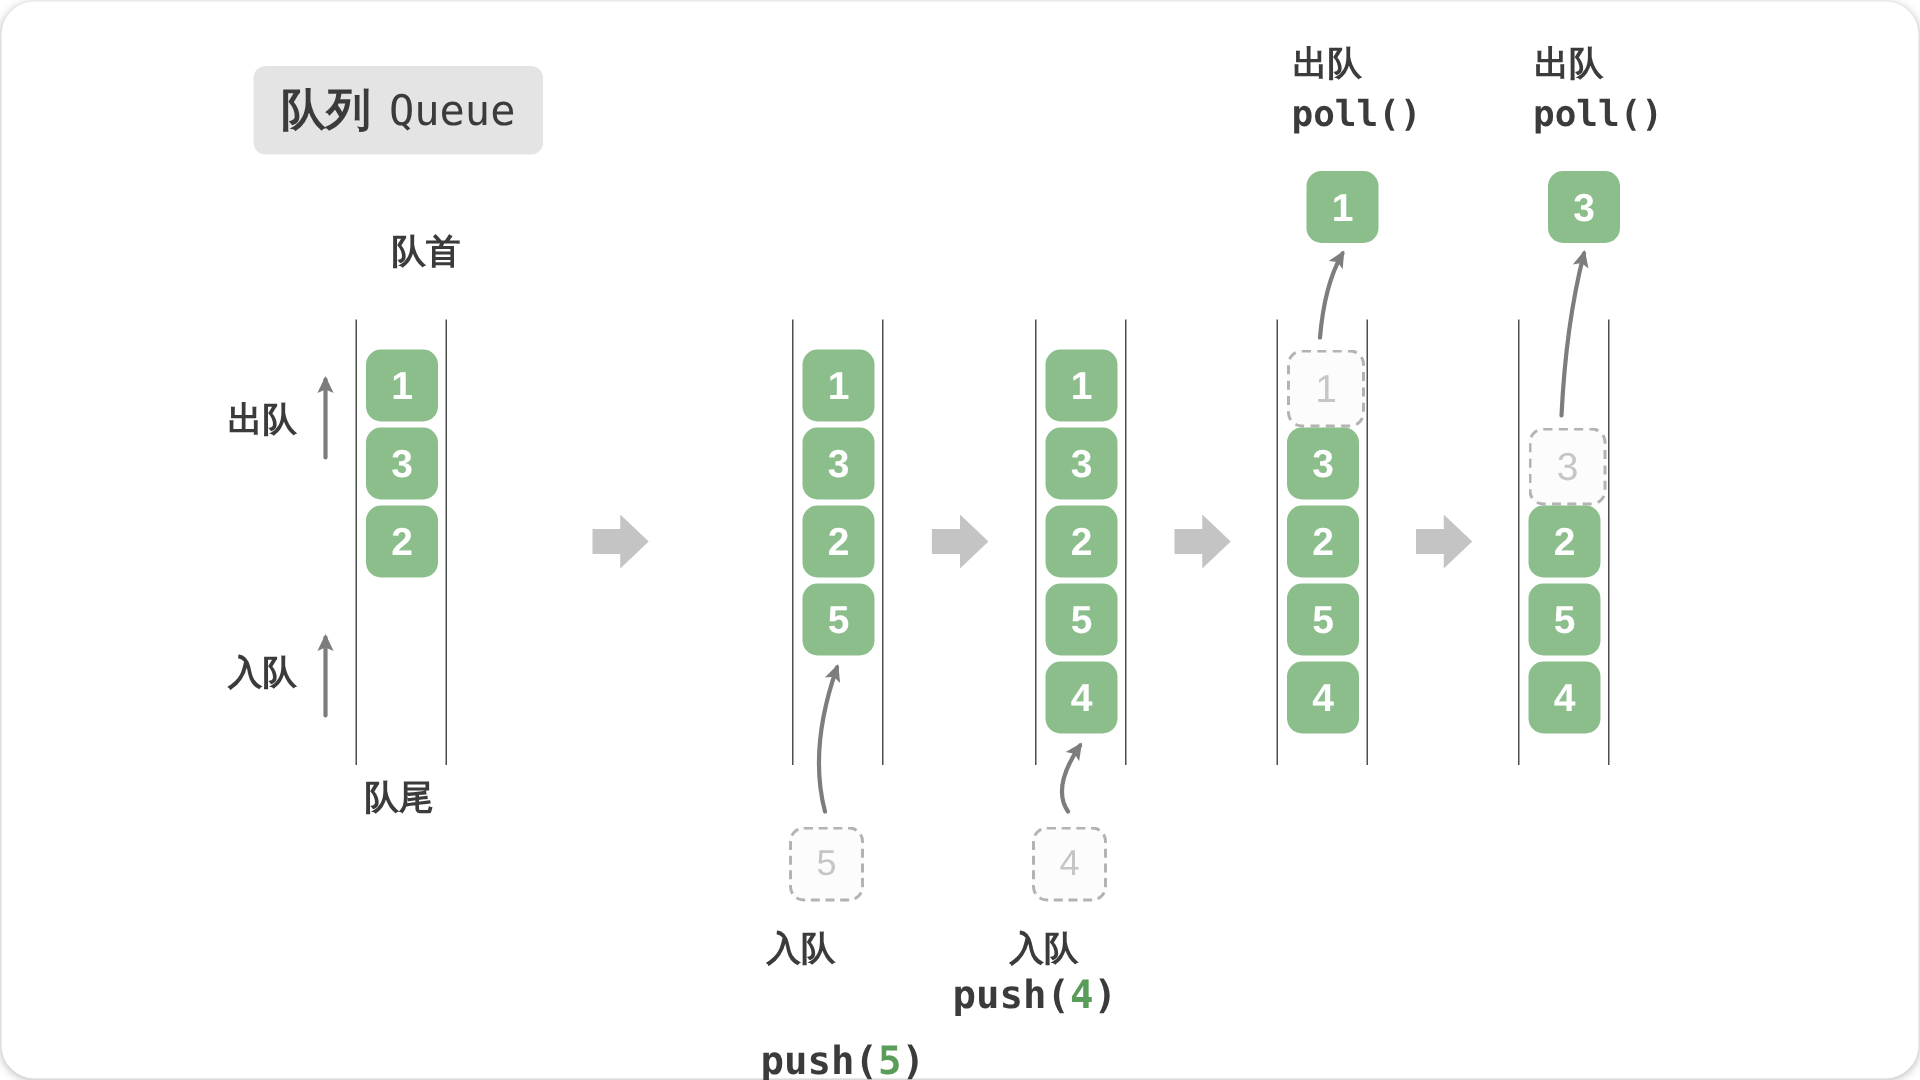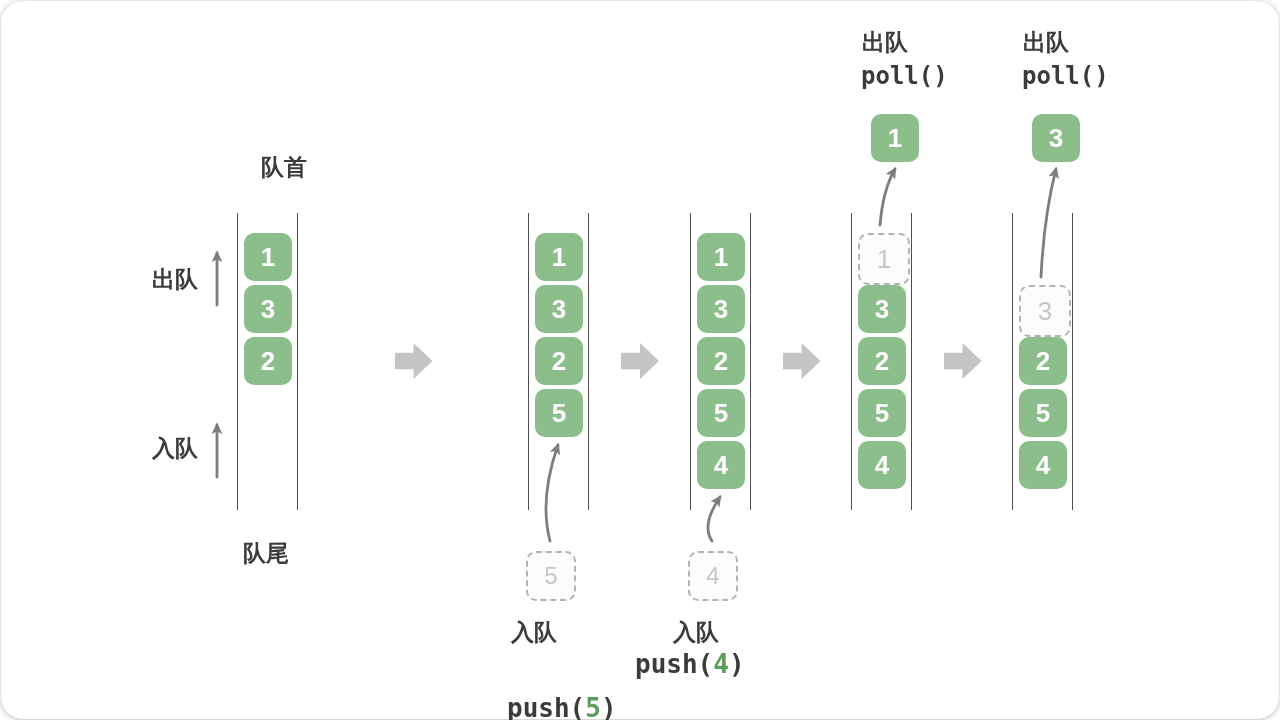--- a/index.html
+++ b/index.html
@@ -58,23 +58,27 @@
     font-family: "DejaVu Sans Mono", monospace; font-size: 17px;
     color: var(--wm-gray); letter-spacing: 0.5px;
   }
 </style>
 </head>
 <body>
 
 <div class="canvas" style="--green: #8cbe8c; --code-green: #5a9c5a; --text-dark: #3b3b3b; --line-dark: #4e4e4e; --block-gray: #c4c4c4; --dashed-border: #b3b3b3; --dashed-text: #c6c6c6; --badge-bg: #e4e4e4; --wm-gray: #c9c9c9;">
   <div class="card"></div>
 
+  <div class="badge">
+    <span class="zh">队列</span>
+    <span class="en">Queue</span>
+  </div>
 
   <div class="cjk-label" style="left:261px; top:152px;">队首</div>
-  <div class="cjk-label" style="left:243px; top:538px;font-family:Liberation Mono, monospace;">队尾</div>
+  <div class="cjk-label" style="left:243px; top:516px;font-family:Liberation Mono, monospace;">队尾</div>
   <div class="cjk-label" style="left:152px; top:264px;">出队</div>
   <div class="cjk-label" style="left:152px; top:433px;">入队</div>
 
   <svg id="arrow-layer" width="1280" height="720" viewBox="0 0 1280 720">
     <defs>
       <marker id="ah" viewBox="0 0 10 10" refX="7.5" refY="5" markerWidth="12" markerHeight="12" markerUnits="userSpaceOnUse" orient="auto">
         <path d="M0 0.5 L9.5 5 L0 9.5 L2 5 z" class="ah-fill" fill="#7d7d7d"></path>
       </marker>
     </defs>
     <path d="M217 305 L217 253" class="g-arrow" marker-end="url(#ah)" stroke="#7d7d7d" stroke-width="2.8" fill="none" stroke-linecap="round"></path>

